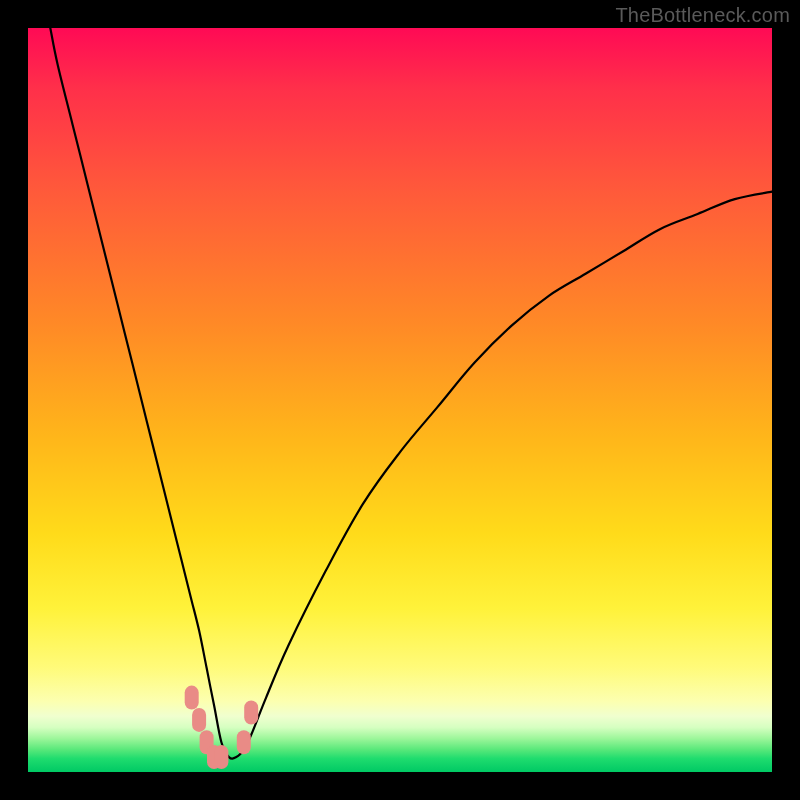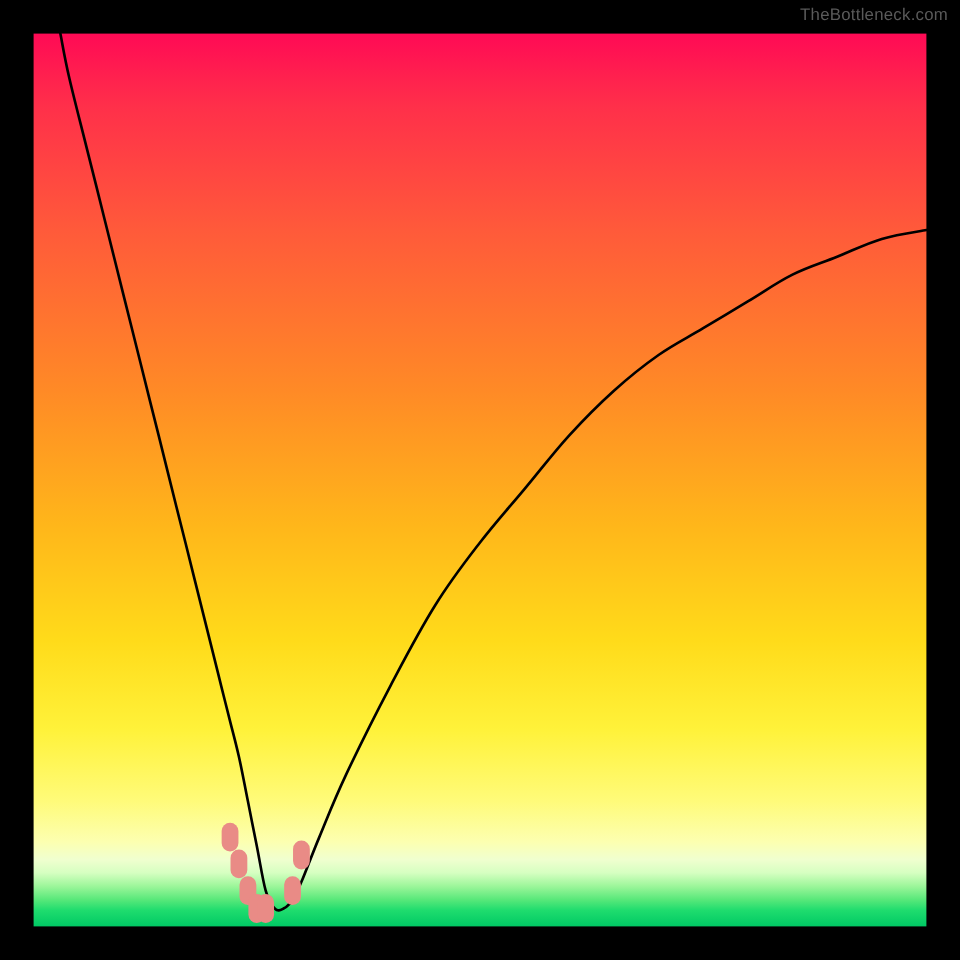--- a/index.html
+++ b/index.html
@@ -48,21 +48,21 @@
     left: 0;
     top: 0;
     width: 744px;
     height: 744px;
     overflow: visible;
   }
   .attribution {
     position: absolute;
     top: 4px;
     right: 10px;
-    font-size: 14px;
+    font-size: 20px;
     font-weight: 500;
     color: #5a5a5a;
     letter-spacing: 0.2px;
   }
 </style>
 </head>
 <body>
 
 <div class="frame">
   <div class="plot">

